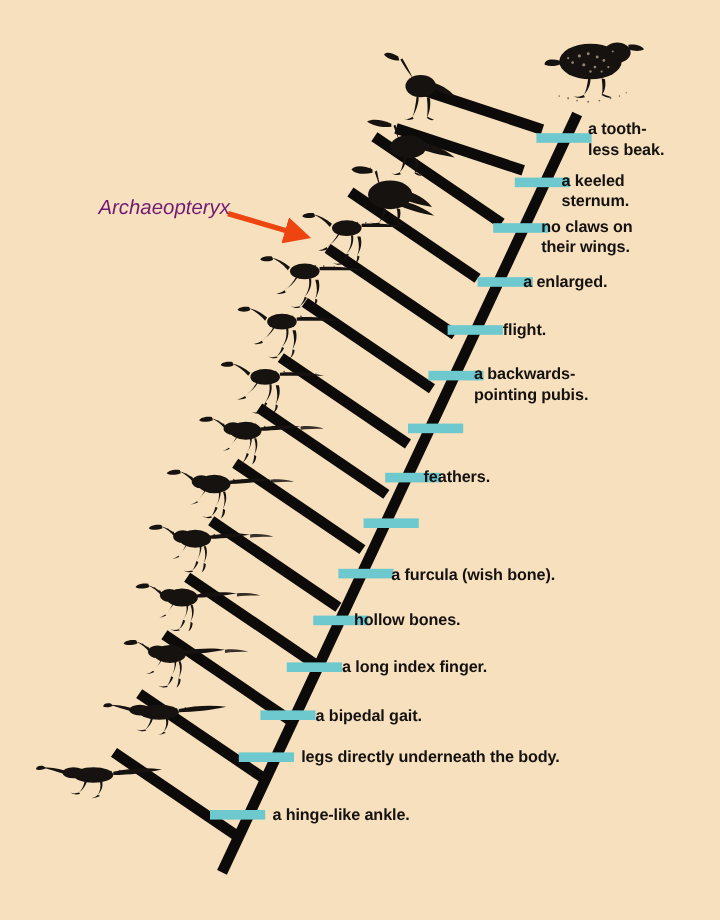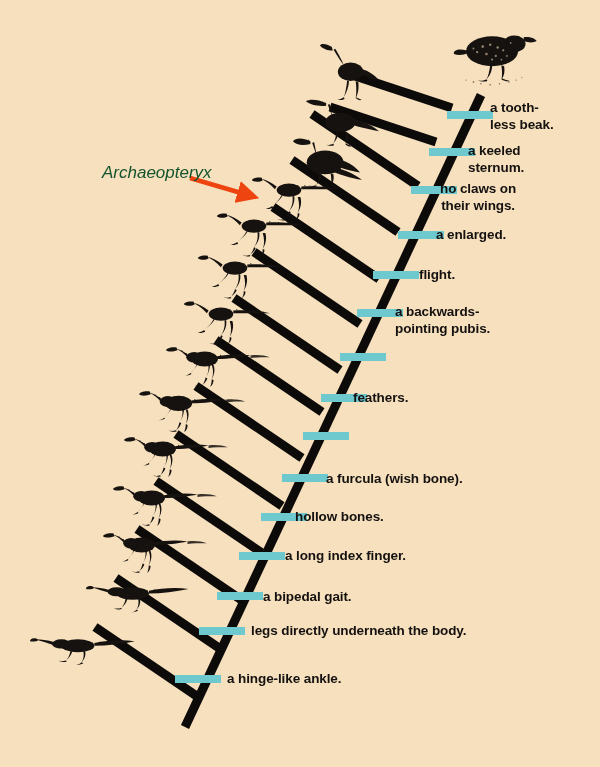--- a/index.html
+++ b/index.html
@@ -29,23 +29,22 @@
     line-height: 17px;
     color: #141110;
     white-space: pre-line;
     letter-spacing: -0.1px;
   }
   .taxon-name {
     position: absolute;
     font-family: "Liberation Sans", sans-serif;
     font-style: italic;
     font-size: 17px;
-    color: #14532d;
+    color: #701a75;
     white-space: nowrap;
-    margin-left: 20px;
   }
 </style>
 </head>
 <body>
 
 <div id="figure">
 
   <svg id="cladogram-svg" viewBox="0 0 600 767">
     <defs>
       <marker id="arrowhead" markerWidth="5" markerHeight="5" refX="2.4" refY="2.5" orient="auto">
@@ -337,21 +336,21 @@
   </svg>
 
   <div class="taxon-name" style="left:82px; top:163px;">Archaeopteryx</div>
 
   <div class="label-text" style="left:468px; top:142px;">a keeled
 sternum.</div>
 
   <div class="label-text" style="left:490px; top:99px;">a tooth-
 less beak.</div>
 
-  <div class="label-text" style="left:440px; top:180px;text-align:center;">no claws on
+  <div class="label-text" style="left:451px; top:180px;">no claws on
 their wings.</div>
 
   <div class="label-text" style="left:436px; top:226px;">a enlarged.</div>
 
   <div class="label-text" style="left:419px; top:266px;">flight.</div>
 
   <div class="label-text" style="left:395px; top:303px;">a backwards-
 pointing pubis.</div>
 
 

